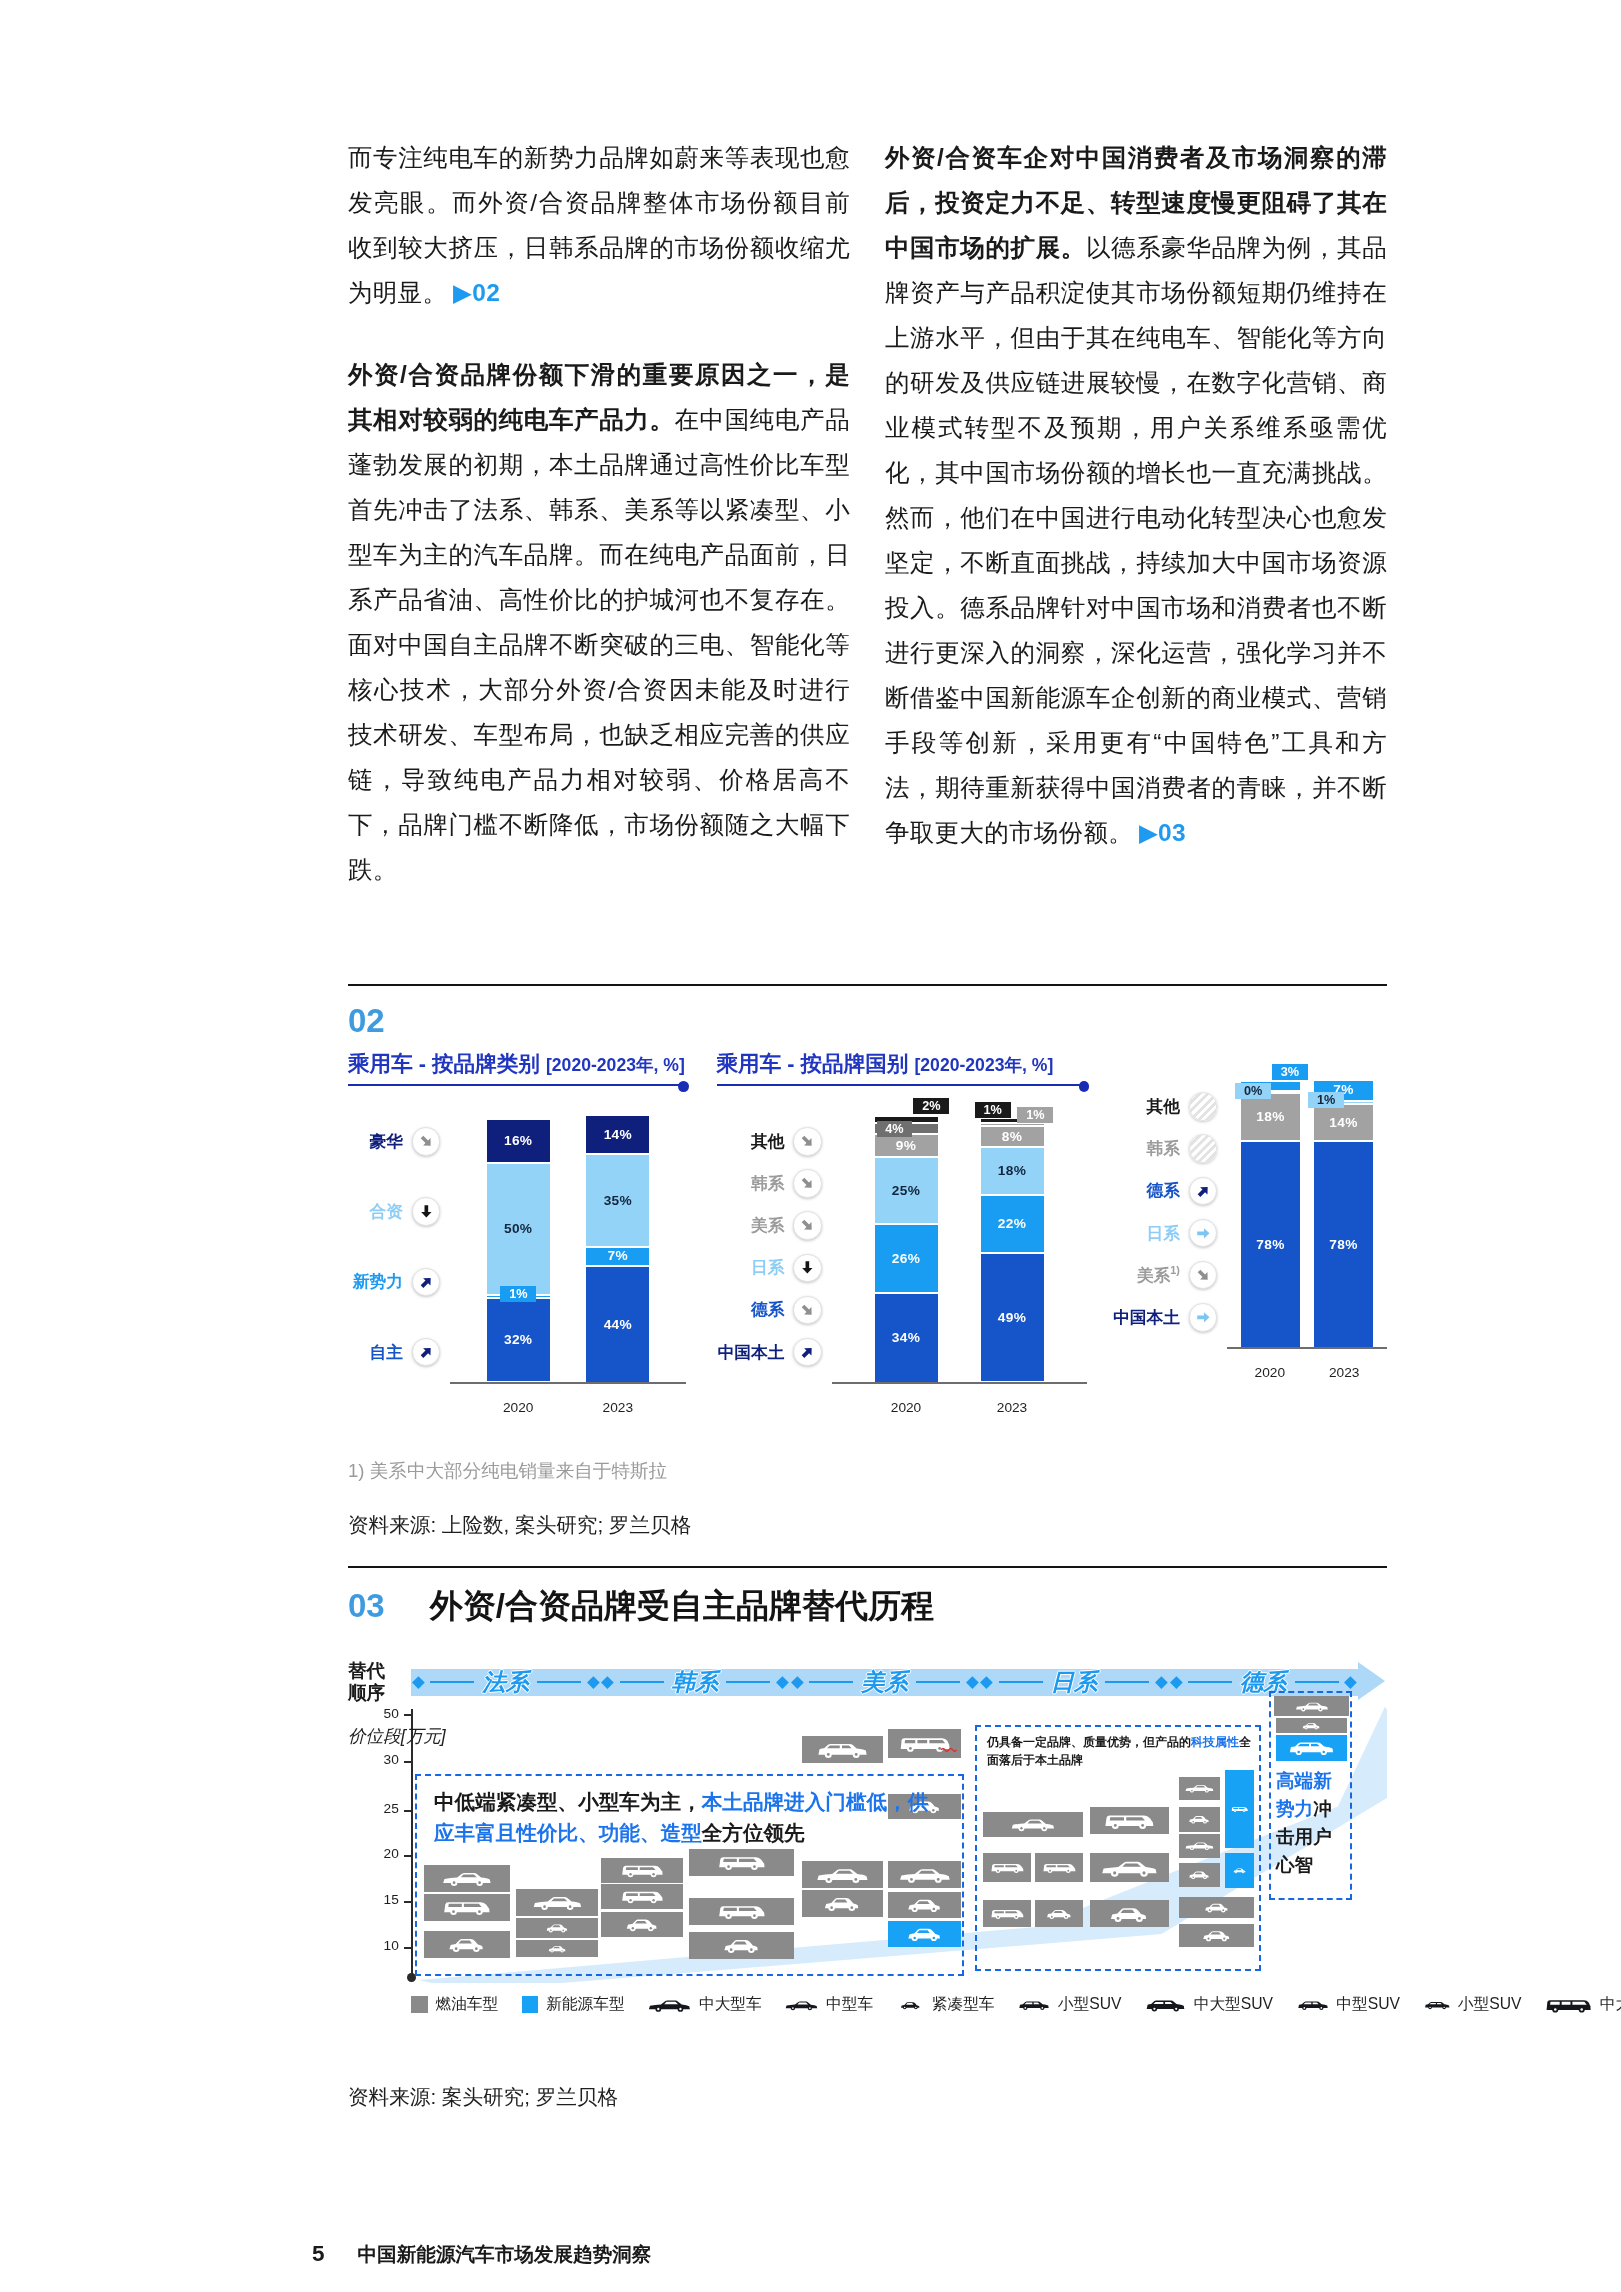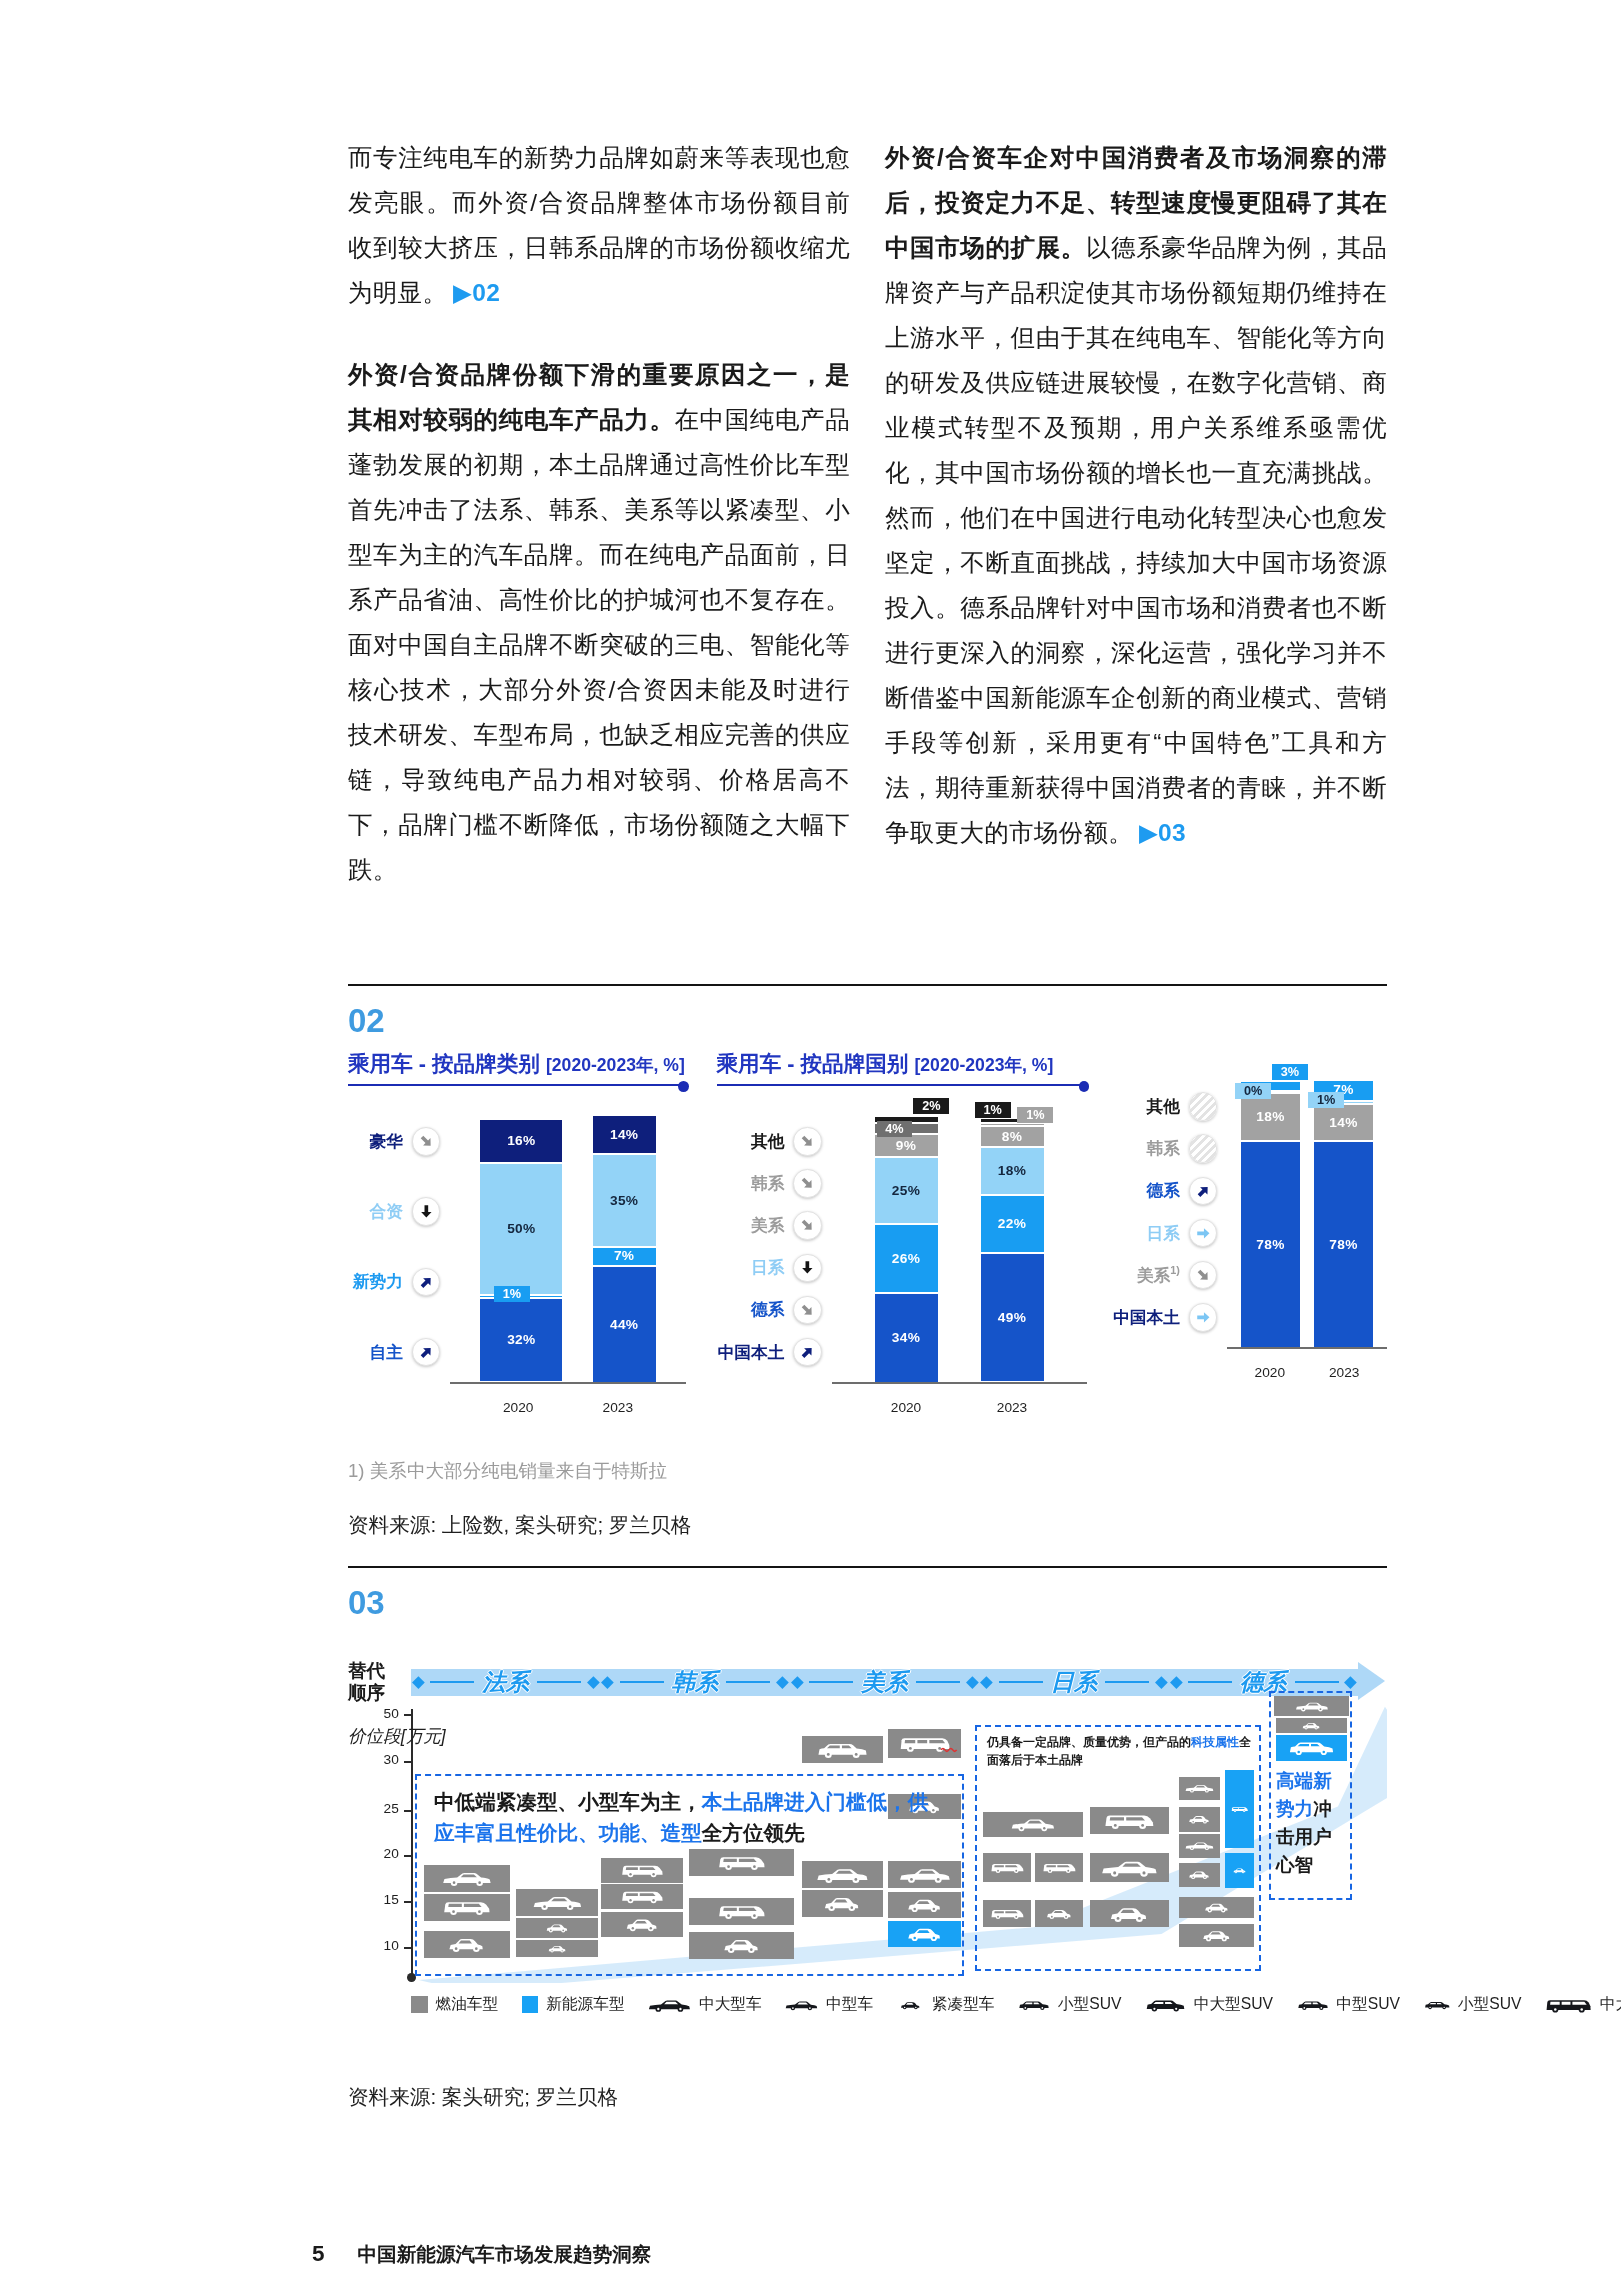--- a/index.html
+++ b/index.html
@@ -138,21 +138,21 @@
                   <span style="color: rgb(21, 84, 201);">自主</span>
                   <span class="lg-circle">
                     <svg width="14.7" height="14.7" viewBox="0 0 24 24" style="transform:rotate(-45deg)">
                       <path d="M2 9h11V3.5L22 12l-9 8.5V15H2z" fill="#0e1f7c"></path>
                     </svg>
                   </span>
                 </div>
               </div>
               <div class="c-right">
                 <div class="c-plot">
-                  <div class="bar" style="width: 82px; height: 262px; border-radius: 28px;">
+                  <div class="bar" style="width: 63px; height: 262px; border-radius: 28px;">
                     <div class="seg" style="height: 42px; background: rgb(14, 31, 124); line-height: 42px;">16%</div>
                     <div class="seg" style="height: 132px; background: rgb(147, 211, 247); border-top: 2px solid rgb(255, 255, 255); color: rgb(20, 38, 62); line-height: 132px;">50%</div>
                     <div class="seg" style="height: 2.9px; background: rgb(24, 157, 242); border-top: 2px solid rgb(255, 255, 255);"></div>
                     <span class="badge" style="background: rgb(24, 157, 242); color: rgb(255, 255, 255); top: 166px; left: 13.7px;">1%</span>
                     <div class="seg" style="height: 84px; background: rgb(21, 84, 201); border-top: 2px solid rgb(255, 255, 255); line-height: 84px;">32%</div>
                   </div>
                   <div class="bar" style="width: 63px; height: 266px;">
                     <div class="seg" style="height: 37px; background: rgb(14, 31, 124); line-height: 37px;">14%</div>
                     <div class="seg" style="height: 93px; background: rgb(147, 211, 247); border-top: 2px solid rgb(255, 255, 255); color: rgb(20, 38, 62); line-height: 93px;">35%</div>
                     <div class="seg" style="height: 18.6px; background: rgb(24, 157, 242); border-top: 2px solid rgb(255, 255, 255); line-height: 18.6px;">7%</div>
@@ -320,20 +320,21 @@
           </div>
         </div>
       <p class="footnote">1) 美系中大部分纯电销量来自于特斯拉</p>
       <p class="source">资料来源: 上险数, 案头研究; 罗兰贝格</p>
     </section>
 
     <section class="exhibit" id="ex03">
       <div class="ex-rule"></div>
       <div class="ex-head">
         <span class="ex-num">03</span>
+        <h2 class="ex-title">外资/合资品牌受自主品牌替代历程</h2>
       </div>
       <div class="timeline" id="timeline03">
           <div class="order-label">替代<br>顺序</div>
           <div class="band">
             <div class="tseg">
               <span class="dia"></span>
               <span class="tline"></span>
               <span class="tlabel">法系</span>
               <span class="tline"></span>
               <span class="dia"></span>

